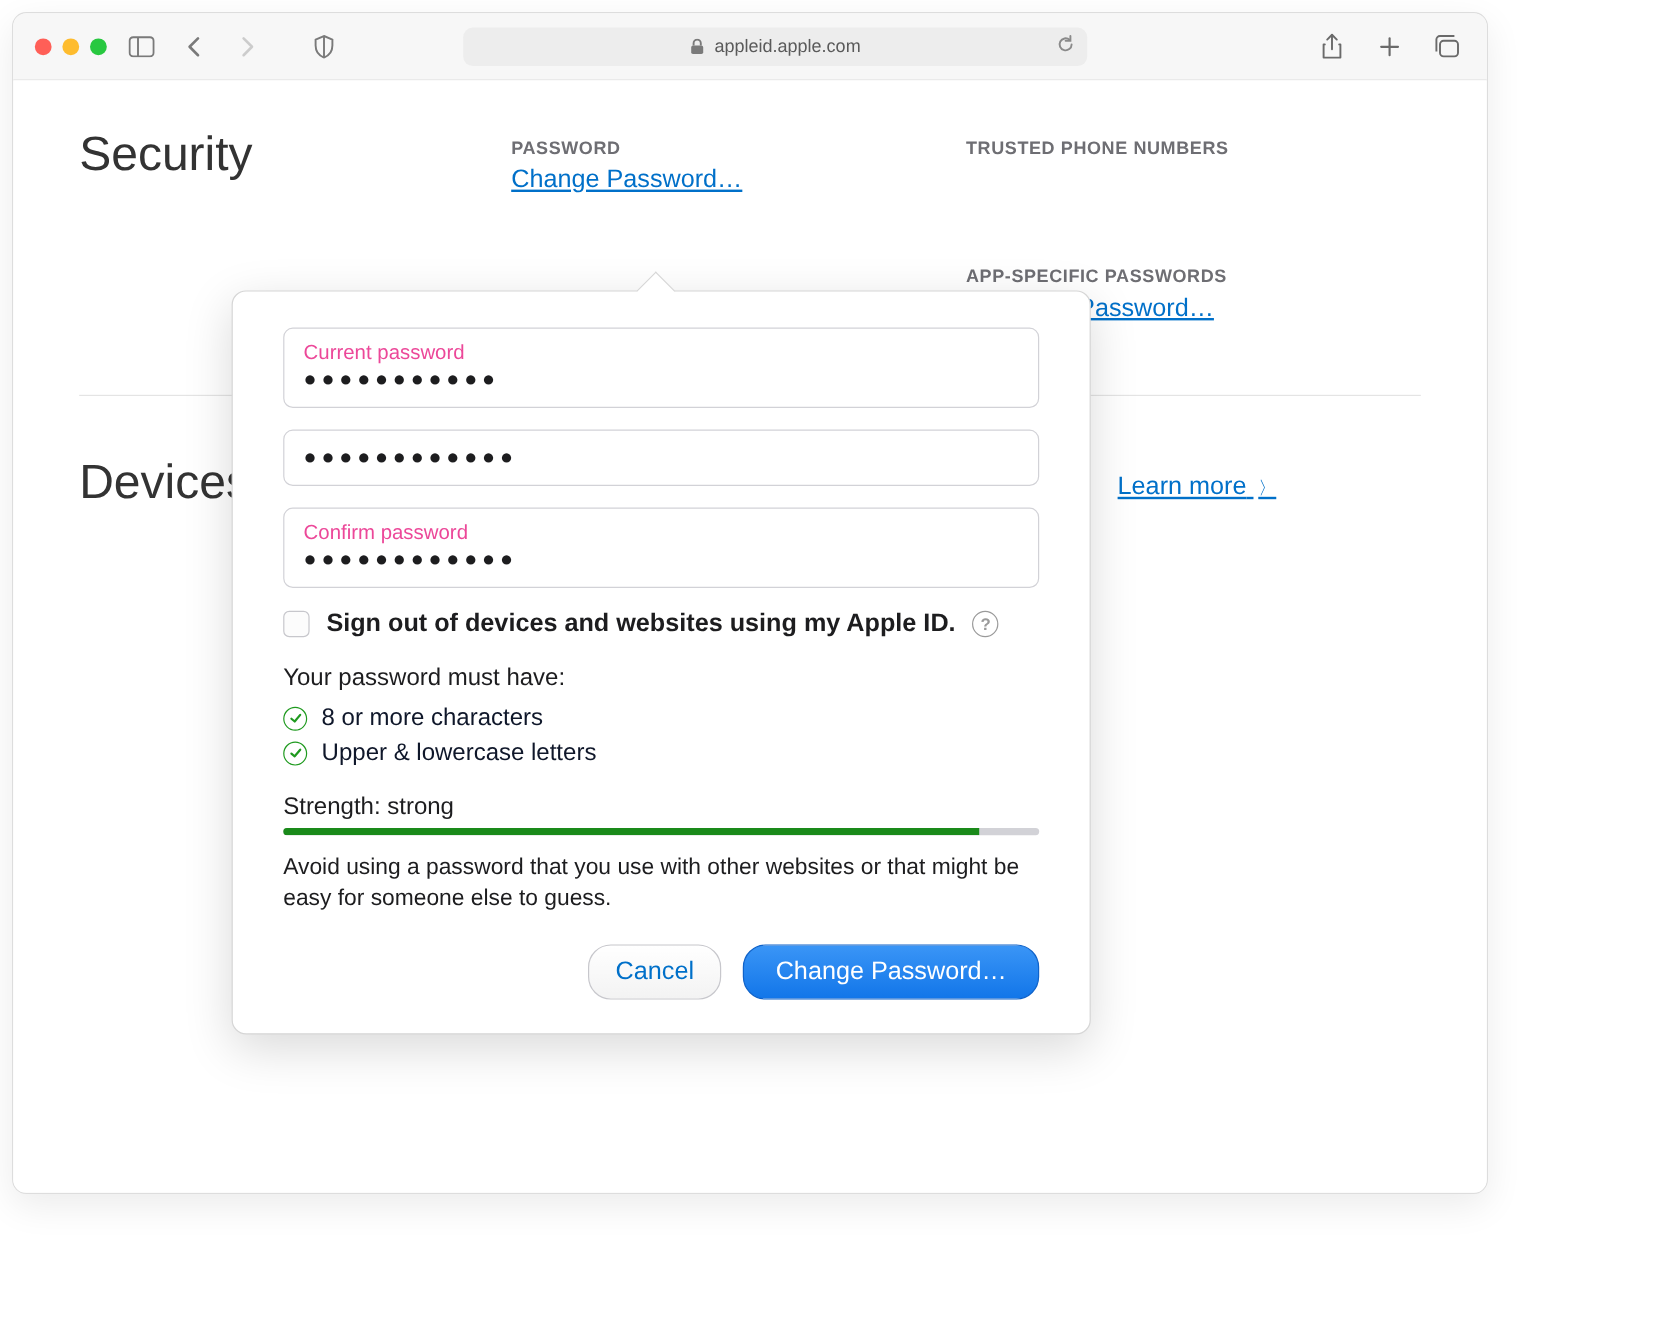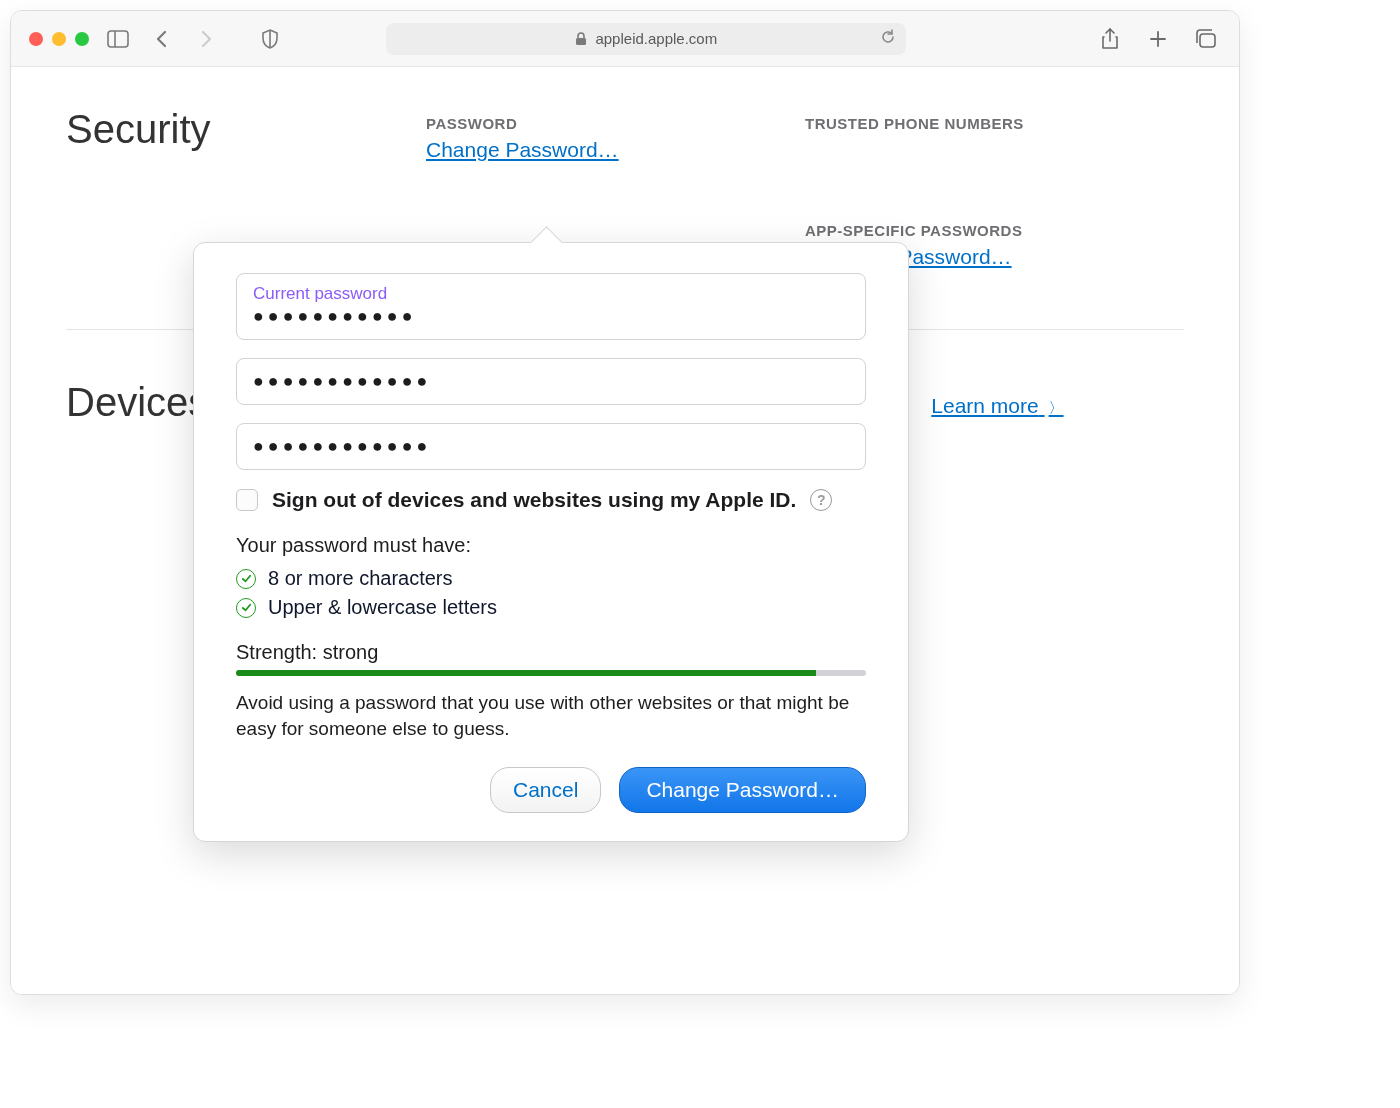--- a/index.html
+++ b/index.html
@@ -122,21 +122,21 @@
   transform: rotate(45deg);
 }
 .field {
   border: 1px solid #d2d2d7;
   border-radius: 8px;
   padding: 10px 16px 12px 16px;
   margin-bottom: 18px;
 }
 .field label {
   font-size: 17px;
-  color: #8b5cf6;
+  color: #ec4899;
   display: block;
 }
 .field .dots {
   font-size: 18px;
   letter-spacing: 4px;
   color: #1d1d1f;
   margin-top: 2px;
 }
 .checkrow {
   display: flex;
@@ -331,20 +331,21 @@
 
     <div class="popover">
       <div class="field">
         <label>Current password</label>
         <div class="dots">●●●●●●●●●●●</div>
       </div>
       <div class="field">
         <div class="dots">●●●●●●●●●●●●</div>
       </div>
       <div class="field">
+        <label>Confirm password</label>
         <div class="dots">●●●●●●●●●●●●</div>
       </div>
 
       <div class="checkrow">
         <div class="checkbox"></div>
         <div class="lbl">Sign out of devices and websites using my Apple ID.</div>
         <div class="helpcircle">?</div>
       </div>
 
       <div class="req-title">Your password must have:</div>

